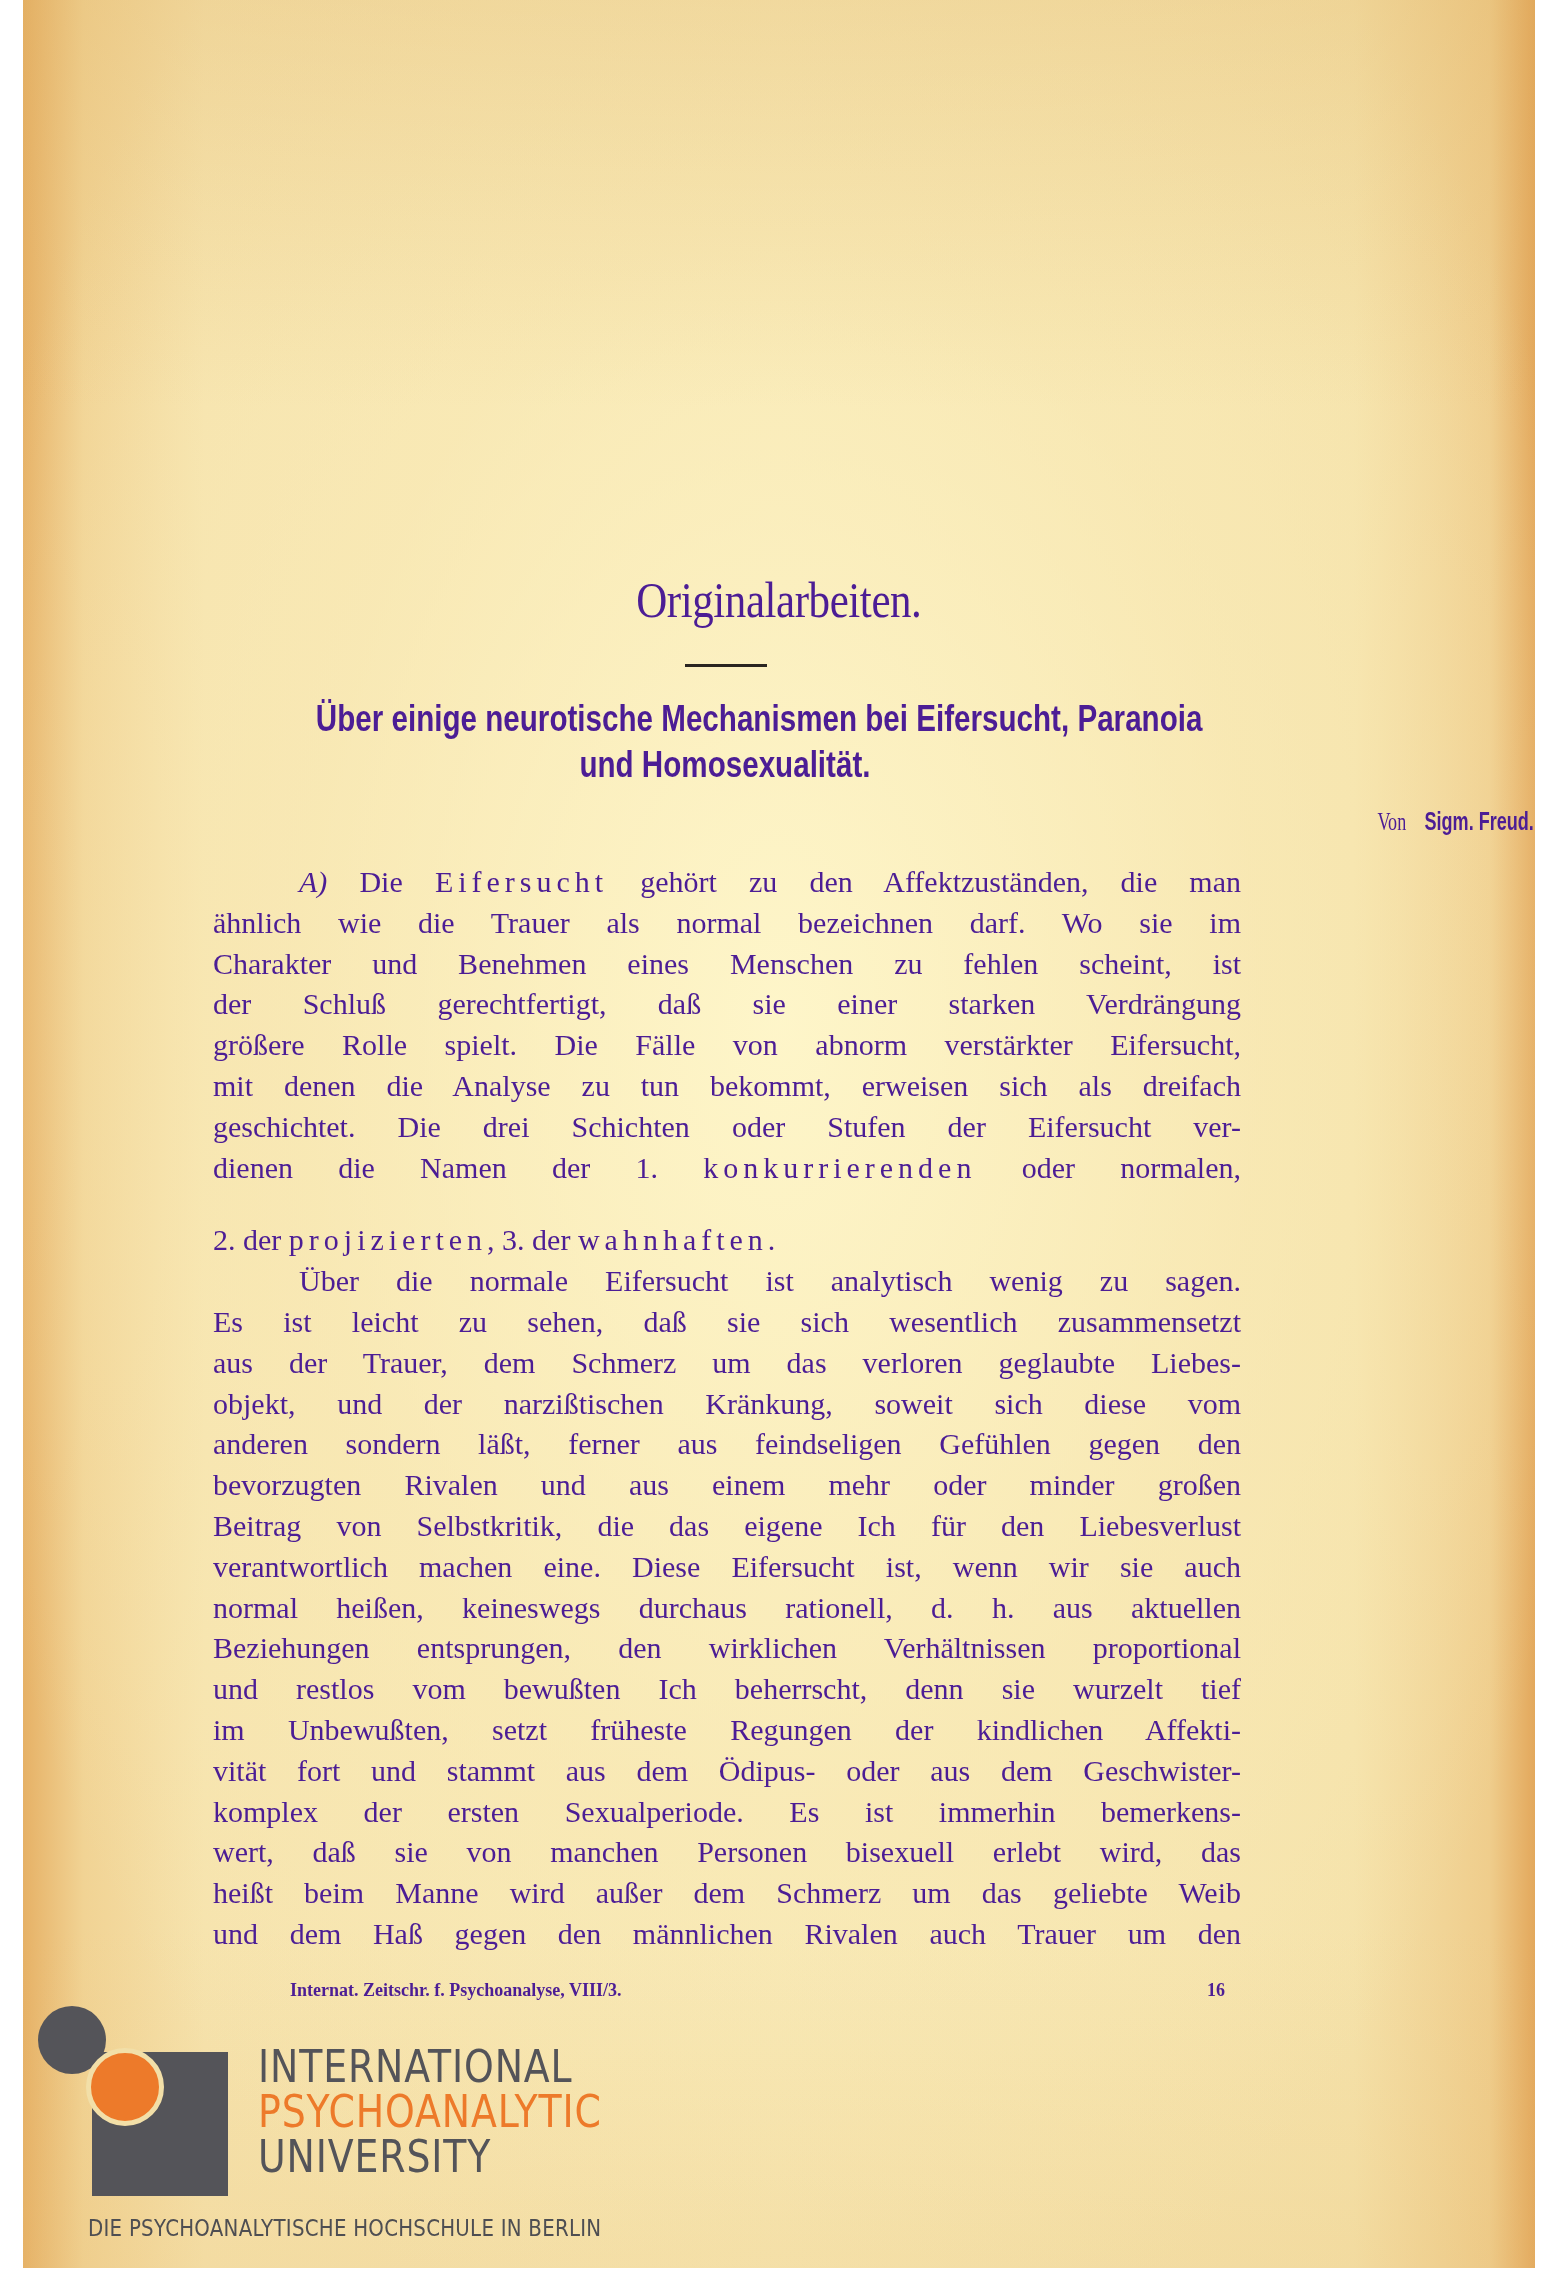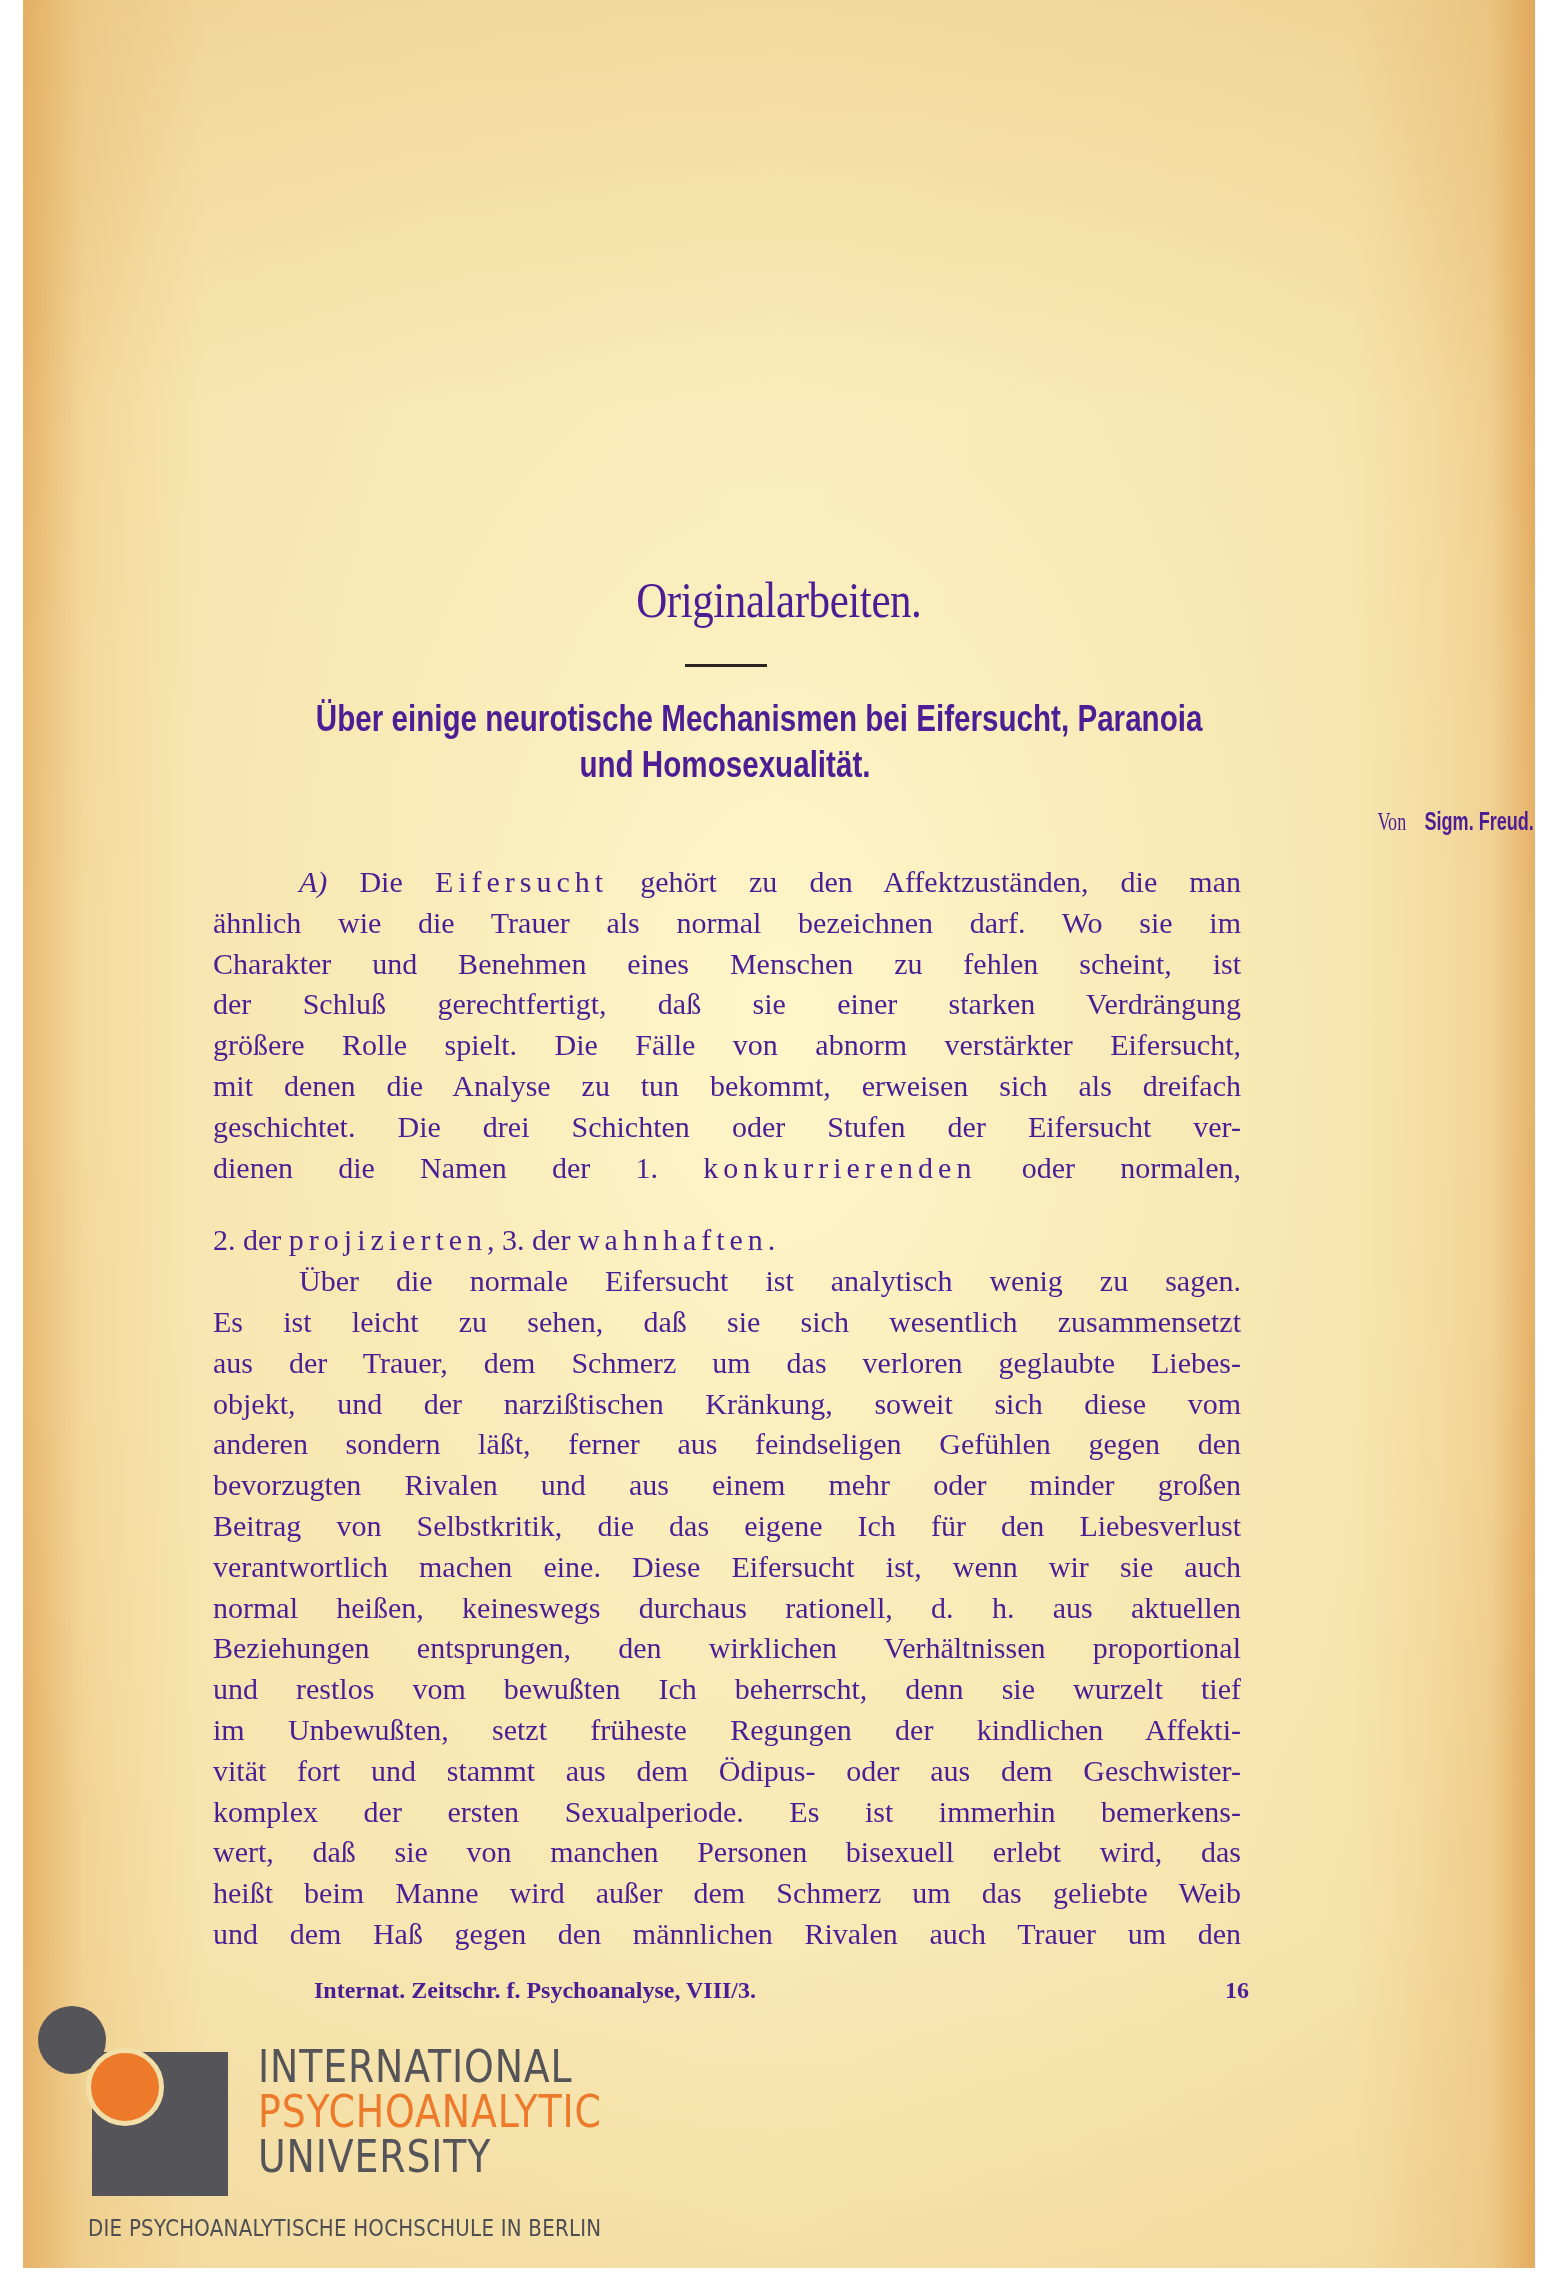--- a/index.html
+++ b/index.html
@@ -53,21 +53,21 @@
   }
   .body-text .line.last { text-align-last: left; margin-top: 32px; }
   .body-text .line.indent { padding-left: 86px; }
   .body-text .line .inner { display: inline-block; width: 100%; text-align: justify; text-align-last: justify; }
   .body-text .line.last .inner { text-align-last: left; }
   .sp { letter-spacing: 5px; }
   .it { font-style: italic; }
 
   .footer {
     position: absolute; left: 290px; width: 935px; top: 1976px; height: 28px;
-    font-family: "Liberation Serif", serif; font-weight: bold; font-size: 24px; line-height: 28px; margin-left: 24px;
+    font-family: "Liberation Serif", serif; font-weight: bold; font-size: 18px; line-height: 28px;
   }
   .footer .journal { position: absolute; left: 0; top: 0; }
   .footer .pageno { position: absolute; right: 0; top: 0; }
 
   .logo-circle-gray { position: absolute; left: 38px; top: 2006px; width: 68px; height: 68px; border-radius: 50%; background: #545459; }
   .logo-square { position: absolute; left: 92px; top: 2052px; width: 136px; height: 144px; background: #545459; }
   .logo-circle-orange { position: absolute; left: 86px; top: 2048px; width: 68px; height: 68px; border-radius: 50%;
     background: #ED7A2A; border: 5px solid #f2dfa8; }
 
   .logo-text {

